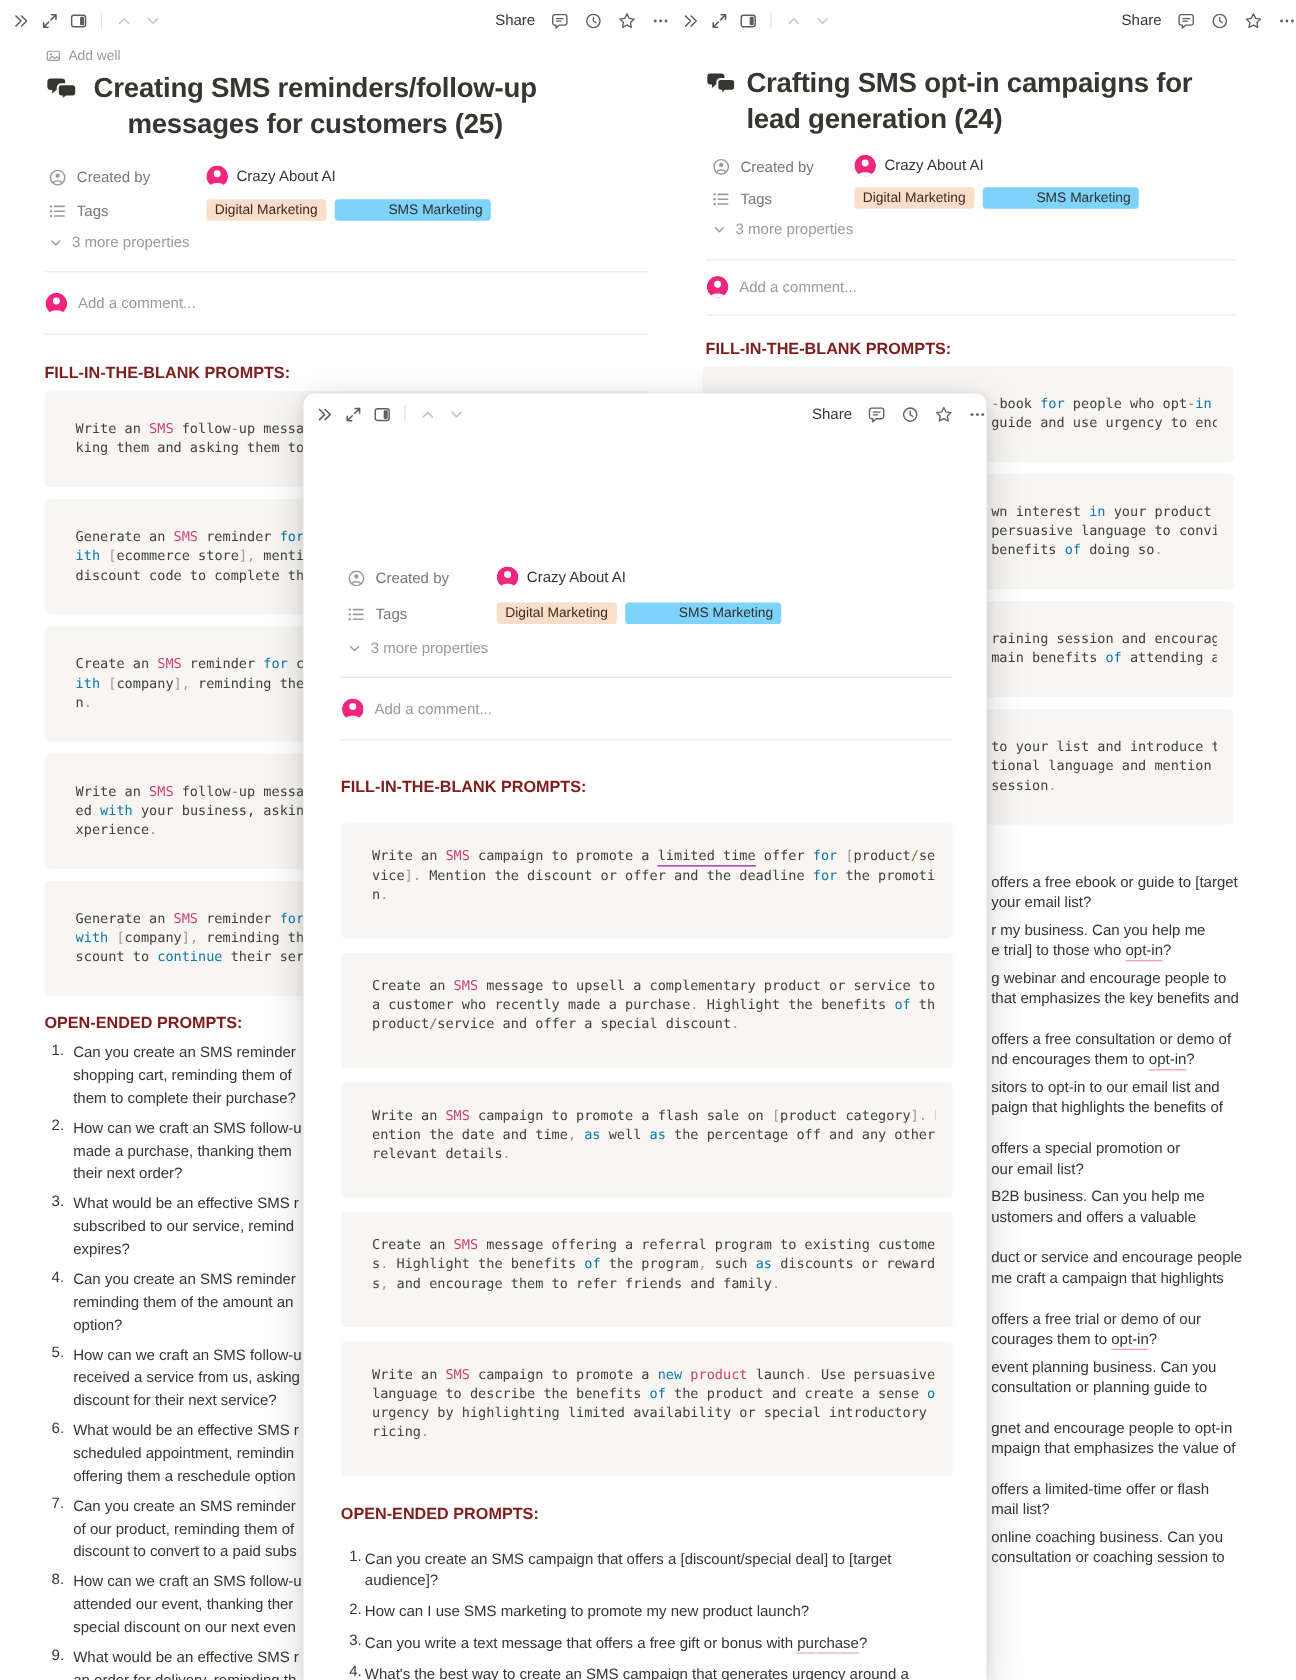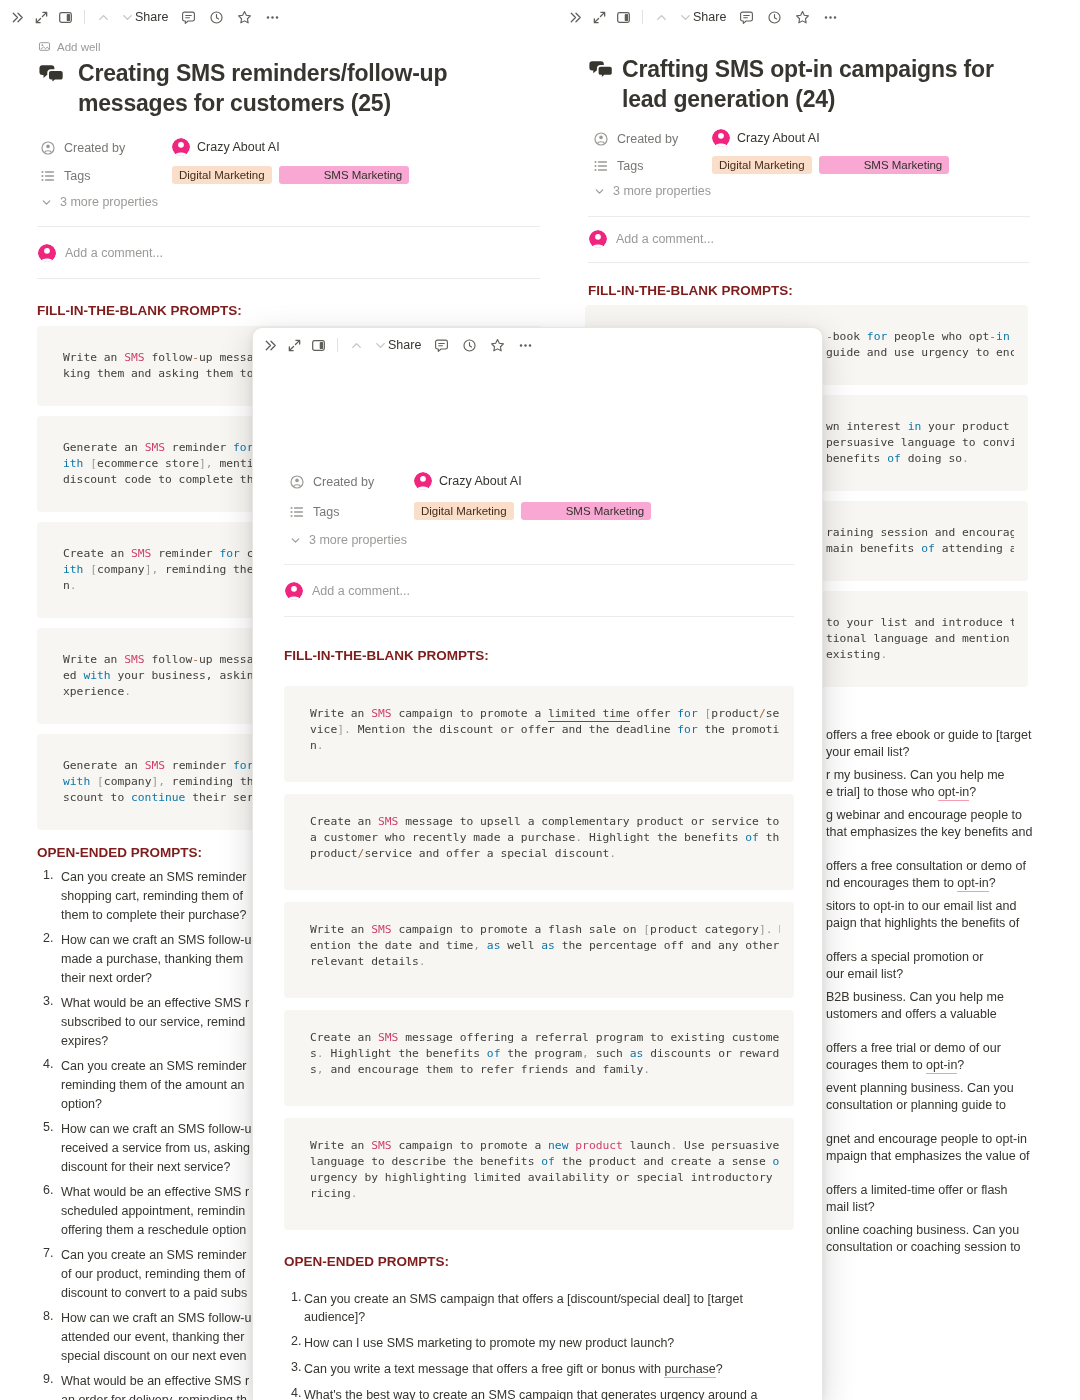--- a/index.html
+++ b/index.html
@@ -12,21 +12,21 @@
   #wR { left:558px; width:522px; z-index:1; }
   #wC { left:252px; top:327px; width:571px; height:1073px; z-index:5; background:#fff;
         border-radius:10px 10px 0 0; border:1px solid #E7E6E3; border-bottom:none;
         box-shadow:0 10px 34px rgba(0,0,0,.16), 0 2px 8px rgba(0,0,0,.07); overflow:hidden;
         position:absolute; }
 
   .edge-artifact { position:absolute; left:3px; top:0; width:1px; height:530px; background:#E6E5E2; z-index:0; }
 
   
   .topbar { position:absolute; top:6px; left:10px; right:0; height:22px;
-            display:flex; align-items:center; justify-content:flex-start; }
+            display:flex; align-items:center; justify-content:space-between; }
   .tb-left { display:flex; align-items:center; gap:9px; }
   .tb-right { display:flex; align-items:center; gap:13px; }
   .tb-ic { display:inline-flex; color:#5F5E59; cursor:pointer; }
   .tb-ic svg { width:15px; height:15px; }
   .tb-ic.dim { color:#C8C6C3; }
   .tb-divider { width:1px; height:14px; background:#E3E2E0; margin:0 2px; }
   .share { font-size:12.5px; color:#37352F; cursor:pointer; }
 
   .sec { position:absolute; }
   .cover-row { display:flex; align-items:center; gap:6px; color:#9B9A97; font-size:11.5px; cursor:pointer; }
@@ -37,21 +37,21 @@
   .title-text { font-size:23px; line-height:30px; font-weight:700; letter-spacing:-0.2px; color:#37352F; }
   .title-text .tline { white-space:pre; }
 
   .prow { height:20px; font-size:12.5px; color:#787774; }
   .plabel { display:inline-flex; align-items:center; gap:8px; height:20px; cursor:pointer; }
   .plabel svg { width:16px; height:16px; color:#9B9A97; }
   .pval { position:absolute; top:0; display:flex; align-items:center; gap:7px; color:#37352F; cursor:pointer; }
   .avatar { width:18px; height:18px; display:inline-flex; }
   .tagchip { display:inline-flex; align-items:center; height:18px; padding:0 7px; border-radius:3px;
              font-size:11.5px; color:#402C1B; background:#FADEC9; white-space:nowrap; cursor:pointer; }
-  .tagchip.gray { background:#f9a8d4; color:#32302C;padding-left:45px; }
+  .tagchip.gray { background:#7dd3fc; color:#32302C;padding-left:45px; }
   .more-props { display:inline-flex; align-items:center; gap:7px; color:#9B9A97; font-size:12.5px; cursor:pointer; }
   .more-props svg { width:13px; height:13px; }
 
   .divider { height:1px; background:#EDECE9; }
 
   .comment-row { display:flex; align-items:center; gap:9px; color:#9B9A97; font-size:12.5px; cursor:text; }
 
   .sec-heading { font-size:13.5px; font-weight:700; color:#7f1d1d; white-space:nowrap; }
 
   .code-block { background:#F7F6F3; border-radius:4px; padding:24px 14px 24px 26px; margin-bottom:10px; }
@@ -67,21 +67,21 @@
 
   .oitem { display:flex; margin-bottom:6px; }
   .onum { flex:none; width:24px; padding-left:6px; font-size:12.5px; color:#37352F; }
   .olines { flex:1; min-width:0; overflow:hidden; }
   .oline { font-size:12.5px; height:19px; line-height:19px; white-space:pre; overflow:hidden; color:#37352F; }
   .tok-t { color:#37352F; }
   .tok-tu { color:#37352F; border-bottom:2px solid #F69DB3; padding-bottom:1px; }
 
   
   #wL .cover-row   { top:40px;  left:38px; }
-  #wL .title       { top:58px;  left:38px; }
+  #wL .title       { top:58px;  left:38px;text-align:center; }
   #wL .title svg   { width:27px; height:27px; margin-top:3px; }
   #wL .title-text  { margin-left:13px; }
   #wL .prow-created{ top:138px; left:40px; right:10px; }
   #wL .prow-tags   { top:166px; left:40px; right:10px; }
   #wL .prow        { position:absolute; }
   #wL .pval        { left:132px; }
   #wL .more-row    { top:195px; left:40px; }
   #wL .div1        { top:226px; left:37px; width:503px; }
   #wL .comment-row { top:244px; left:38px; }
   #wL .div2        { top:278px; left:37px; width:503px; }
@@ -564,21 +564,21 @@
         <div class="code-line"><span class="tok-p">persuasive language to convince</span></div>
         <div class="code-line"><span class="tok-p">benefits </span><span class="tok-b">of</span><span class="tok-p"> doing so</span><span class="tok-g">.</span></div>
       </div>
       <div class="code-block">
         <div class="code-line"><span class="tok-p">raining session and encourage p</span></div>
         <div class="code-line"><span class="tok-p">main benefits </span><span class="tok-b">of</span><span class="tok-p"> attending and</span></div>
       </div>
       <div class="code-block">
         <div class="code-line"><span class="tok-p">to your list and introduce the</span></div>
         <div class="code-line"><span class="tok-p">tional language and mention the</span></div>
-        <div class="code-line"><span class="tok-p">existing</span><span class="tok-g">.</span></div>
+        <div class="code-line"><span class="tok-p">session</span><span class="tok-g">.</span></div>
       </div>
     </div>
 
   <div class="sec openlist">
       <div class="oitem">
         <div class="olines">
           <div class="oline"><span class="tok-t">offers a free ebook or guide to [target</span></div>
           <div class="oline"><span class="tok-t">your email list?</span></div>
         </div>
       </div>
@@ -609,20 +609,26 @@
       <div class="oitem gap">
         <div class="olines">
           <div class="oline"><span class="tok-t">offers a special promotion or</span></div>
           <div class="oline"><span class="tok-t">our email list?</span></div>
         </div>
       </div>
       <div class="oitem">
         <div class="olines">
           <div class="oline"><span class="tok-t">B2B business. Can you help me</span></div>
           <div class="oline"><span class="tok-t">ustomers and offers a valuable</span></div>
+        </div>
+      </div>
+      <div class="oitem gap">
+        <div class="olines">
+          <div class="oline"><span class="tok-t">duct or service and encourage people</span></div>
+          <div class="oline"><span class="tok-t">me craft a campaign that highlights</span></div>
         </div>
       </div>
       <div class="oitem gap">
         <div class="olines">
           <div class="oline"><span class="tok-t">offers a free trial or demo of our</span></div>
           <div class="oline"><span class="tok-t">courages them to </span><span class="tok-tu">opt-in</span><span class="tok-t">?</span></div>
         </div>
       </div>
       <div class="oitem">
         <div class="olines">

